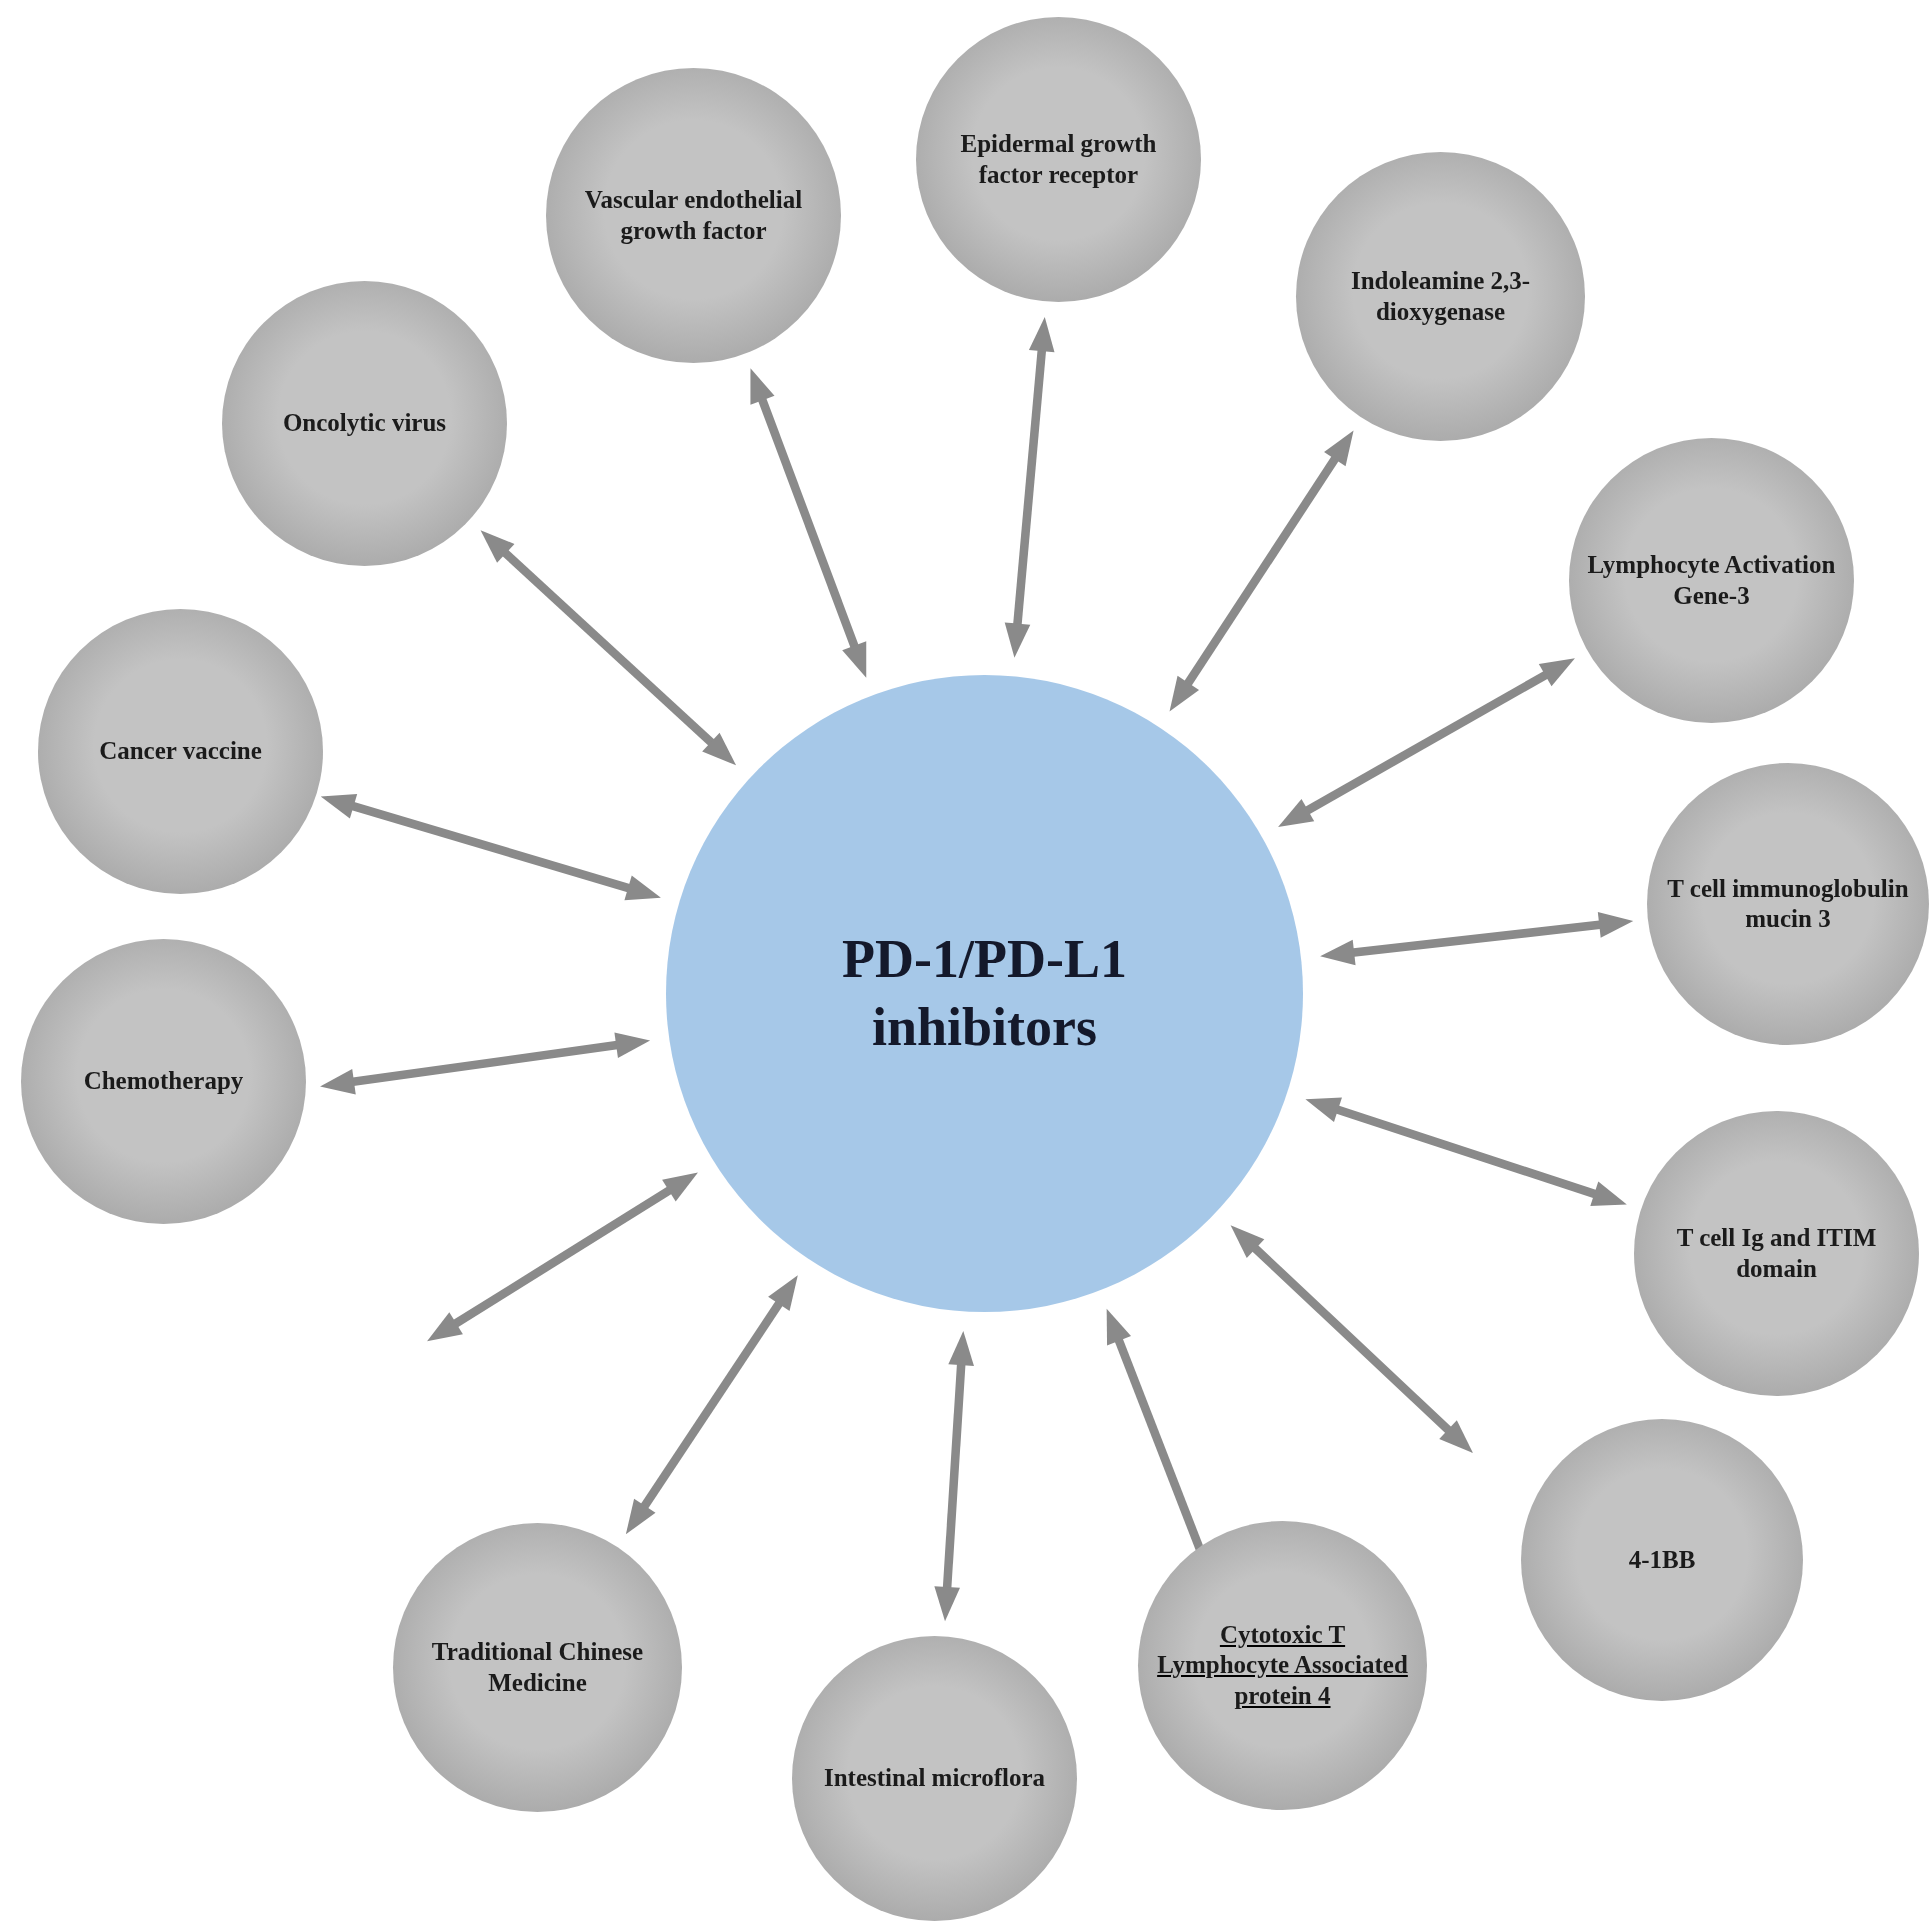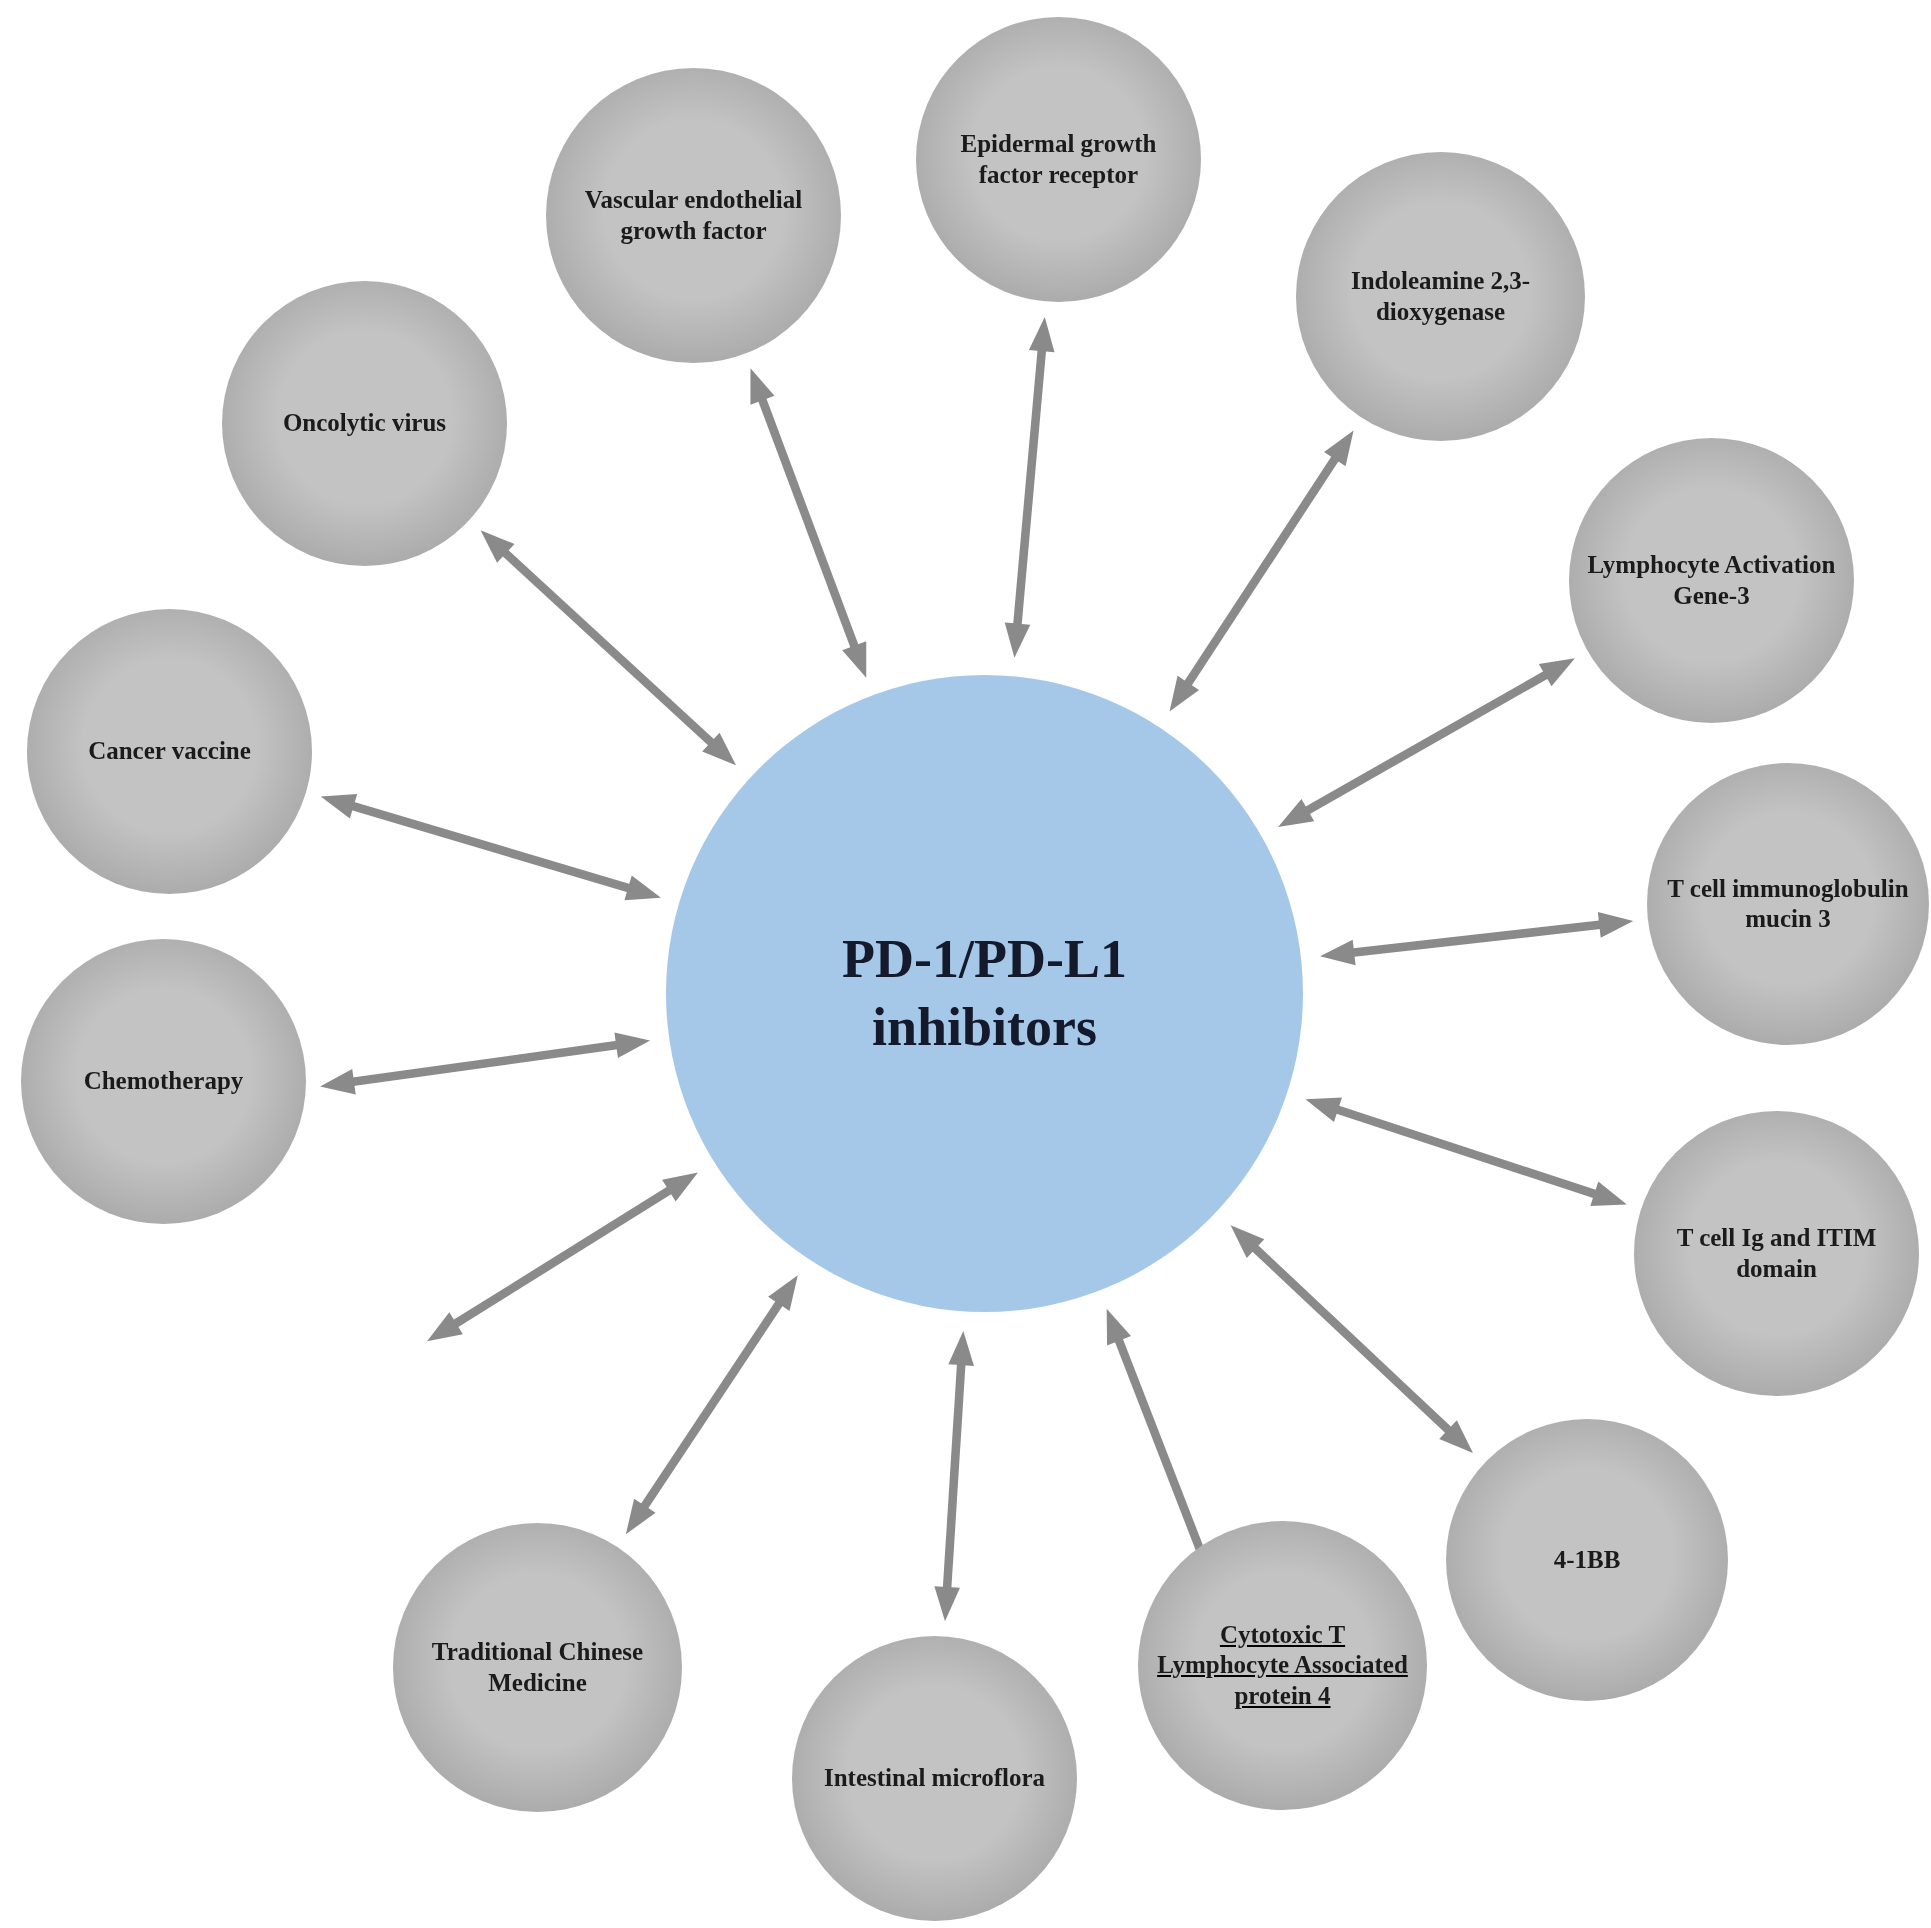--- a/index.html
+++ b/index.html
@@ -112,36 +112,36 @@
     </div>
     <div class="node" style="left: 1569px; top: 438px; width: 285px; height: 285px; background: radial-gradient(circle at 50% 48%, rgb(195, 195, 195) 0%, rgb(195, 195, 195) 42%, rgb(170, 170, 170) 74%, rgb(216, 216, 216) 97%);">
       <span class="node-label" style="color: rgb(27, 27, 27); max-width: 250px;">Lymphocyte Activation Gene-3</span>
     </div>
     <div class="node" style="left: 1647px; top: 763px; width: 282px; height: 282px; background: radial-gradient(circle at 50% 48%, rgb(195, 195, 195) 0%, rgb(195, 195, 195) 42%, rgb(170, 170, 170) 74%, rgb(216, 216, 216) 97%);">
       <span class="node-label" style="color: rgb(27, 27, 27); max-width: 246px;">T cell immunoglobulin mucin 3</span>
     </div>
     <div class="node" style="left: 1634px; top: 1111px; width: 285px; height: 285px; background: radial-gradient(circle at 50% 48%, rgb(195, 195, 195) 0%, rgb(195, 195, 195) 42%, rgb(170, 170, 170) 74%, rgb(216, 216, 216) 97%);">
       <span class="node-label" style="color: rgb(27, 27, 27); max-width: 250px;">T cell Ig and ITIM domain</span>
     </div>
-    <div class="node" style="left: 1446px; top: 1419px; width: 282px; height: 282px; background: radial-gradient(circle at 50% 48%, rgb(195, 195, 195) 0%, rgb(195, 195, 195) 42%, rgb(170, 170, 170) 74%, rgb(216, 216, 216) 97%);">
+    <div class="node" style="left: 1521px; top: 1419px; width: 282px; height: 282px; background: radial-gradient(circle at 50% 48%, rgb(195, 195, 195) 0%, rgb(195, 195, 195) 42%, rgb(170, 170, 170) 74%, rgb(216, 216, 216) 97%);">
       <span class="node-label" style="color: rgb(27, 27, 27); max-width: 246px;">4-1BB</span>
     </div>
     <div class="node" style="left: 1138px; top: 1521px; width: 289px; height: 289px; background: radial-gradient(circle at 50% 48%, rgb(195, 195, 195) 0%, rgb(195, 195, 195) 42%, rgb(170, 170, 170) 74%, rgb(216, 216, 216) 97%); text-decoration: underline;">
       <span class="node-label" style="color: rgb(27, 27, 27); max-width: 253px;">Cytotoxic T Lymphocyte Associated protein 4</span>
     </div>
     <div class="node" style="left: 792px; top: 1636px; width: 285px; height: 285px; background: radial-gradient(circle at 50% 48%, rgb(195, 195, 195) 0%, rgb(195, 195, 195) 42%, rgb(170, 170, 170) 74%, rgb(216, 216, 216) 97%);">
       <span class="node-label" style="color: rgb(27, 27, 27); max-width: 250px;">Intestinal microflora</span>
     </div>
     <div class="node" style="left: 393px; top: 1523px; width: 289px; height: 289px; background: radial-gradient(circle at 50% 48%, rgb(195, 195, 195) 0%, rgb(195, 195, 195) 42%, rgb(170, 170, 170) 74%, rgb(216, 216, 216) 97%);">
       <span class="node-label" style="color: rgb(27, 27, 27); max-width: 253px;">Traditional Chinese Medicine</span>
     </div>
     <div class="node" style="left: 21px; top: 939px; width: 285px; height: 285px; background: radial-gradient(circle at 50% 48%, rgb(195, 195, 195) 0%, rgb(195, 195, 195) 42%, rgb(170, 170, 170) 74%, rgb(216, 216, 216) 97%);">
       <span class="node-label" style="color: rgb(27, 27, 27); max-width: 250px;">Chemotherapy</span>
     </div>
-    <div class="node" style="left: 27px; top: 609px; width: 285px; height: 285px; background: radial-gradient(circle at 50% 48%, rgb(195, 195, 195) 0%, rgb(195, 195, 195) 42%, rgb(170, 170, 170) 74%, rgb(216, 216, 216) 97%);">
+    <div class="node" style="left: 38px; top: 609px; width: 285px; height: 285px; background: radial-gradient(circle at 50% 48%, rgb(195, 195, 195) 0%, rgb(195, 195, 195) 42%, rgb(170, 170, 170) 74%, rgb(216, 216, 216) 97%);">
       <span class="node-label" style="color: rgb(27, 27, 27); max-width: 250px;">Cancer vaccine</span>
     </div>
     <div class="node" style="left: 222px; top: 281px; width: 285px; height: 285px; background: radial-gradient(circle at 50% 48%, rgb(195, 195, 195) 0%, rgb(195, 195, 195) 42%, rgb(170, 170, 170) 74%, rgb(216, 216, 216) 97%);">
       <span class="node-label" style="color: rgb(27, 27, 27); max-width: 250px;">Oncolytic virus</span>
     </div>
     <div class="node" style="left: 546px; top: 68px; width: 295px; height: 295px; background: radial-gradient(circle at 50% 48%, rgb(195, 195, 195) 0%, rgb(195, 195, 195) 42%, rgb(170, 170, 170) 74%, rgb(216, 216, 216) 97%);">
       <span class="node-label" style="color: rgb(27, 27, 27); max-width: 258px;">Vascular endothelial growth factor</span>
     </div>
   </div>
 

